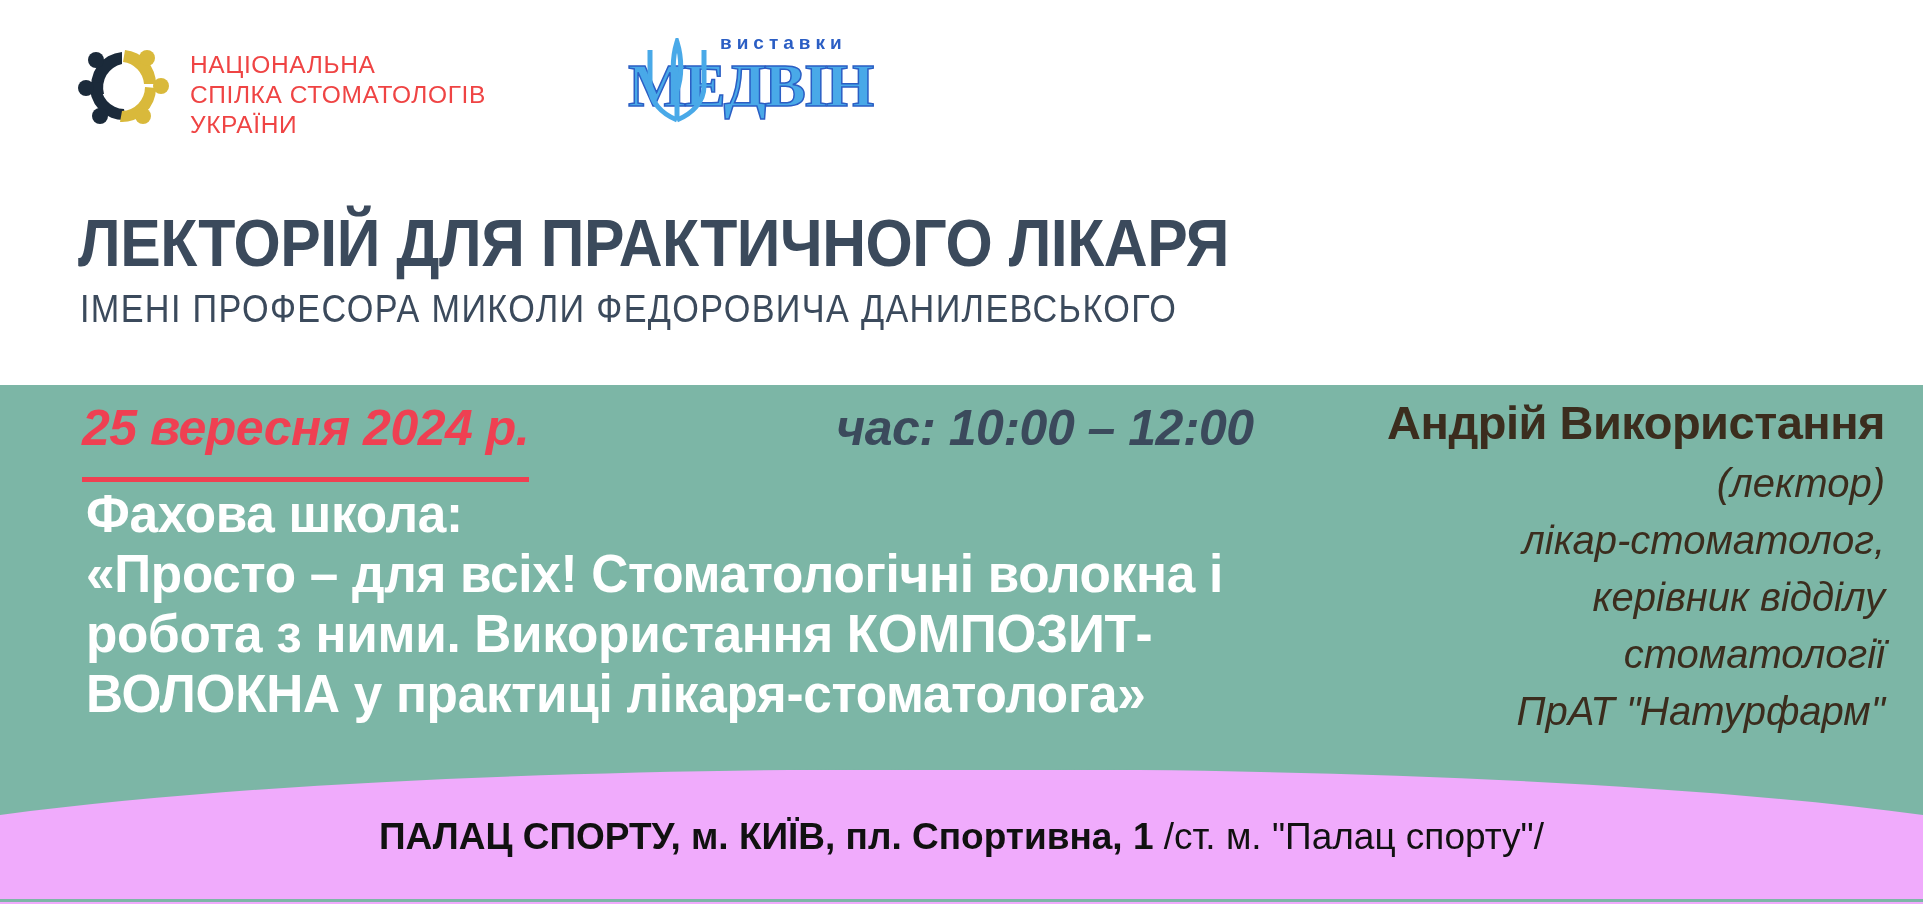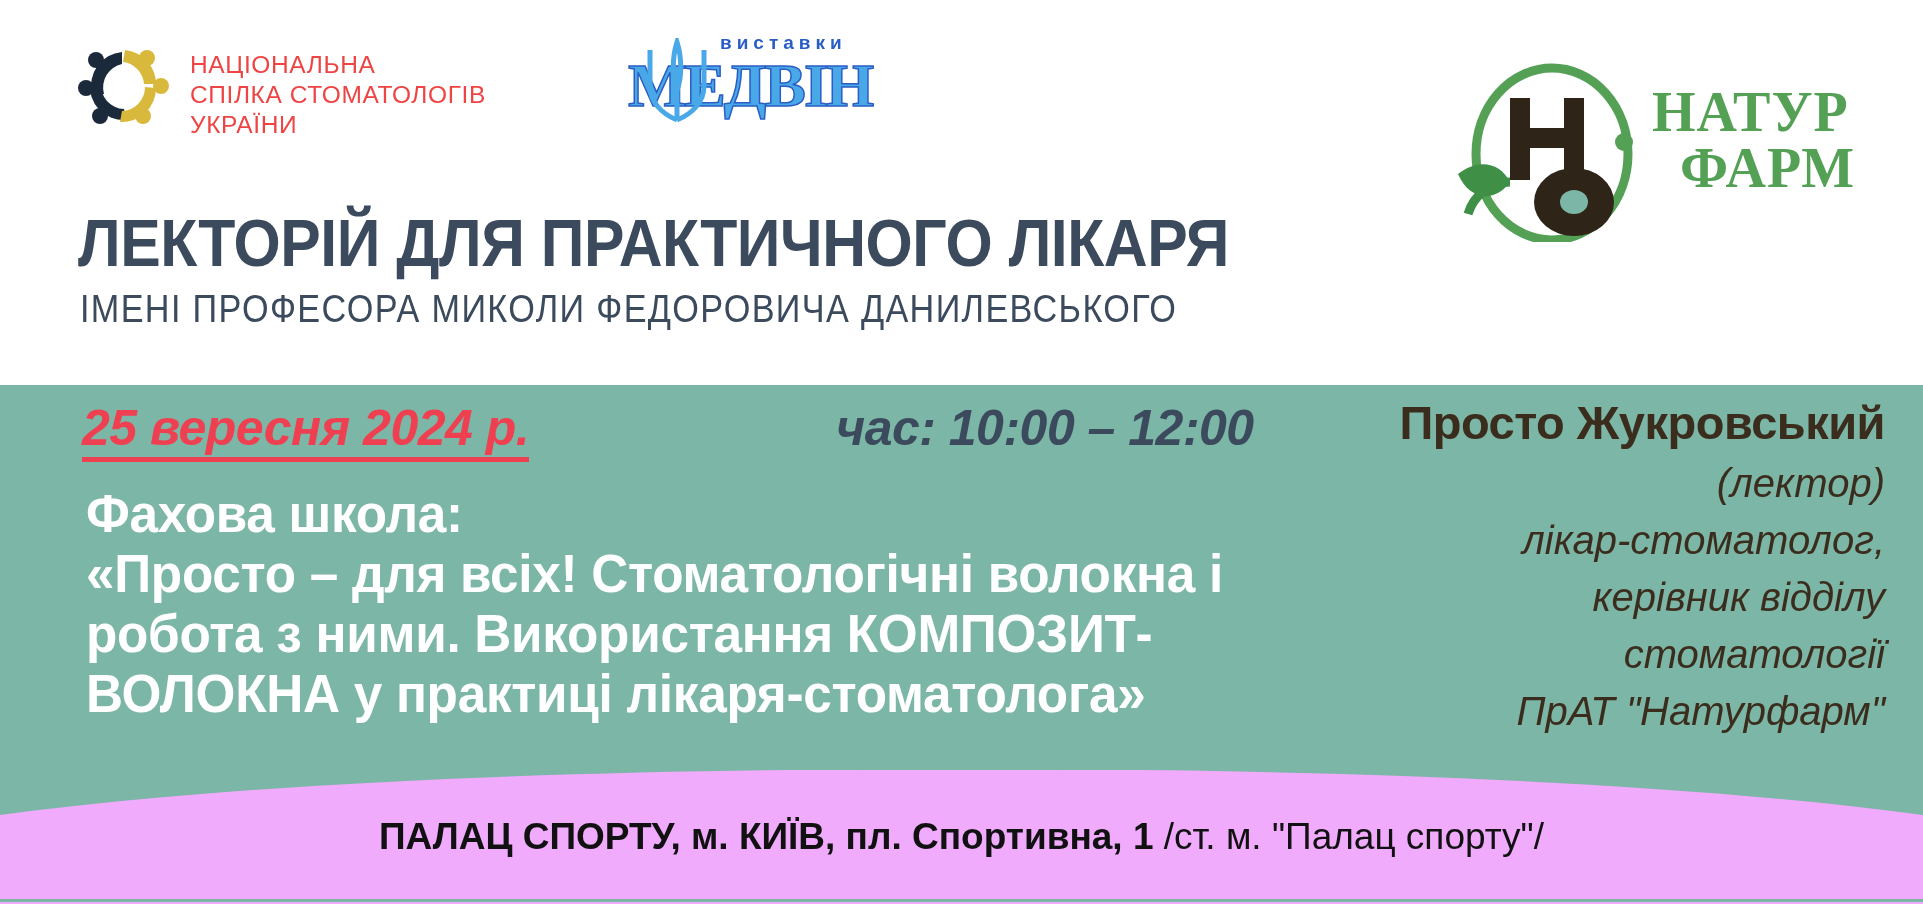--- a/index.html
+++ b/index.html
@@ -51,21 +51,21 @@
     font-family:"Liberation Sans Narrow","Liberation Sans",sans-serif;
     font-weight:400;font-size:38px;line-height:42px;color:#3b4a5c;
     letter-spacing:1.5px;transform:scaleX(.9);transform-origin:left center;
     white-space:nowrap;}
 
   
   .body-teal{position:absolute;left:0;top:385px;width:1923px;height:400px;background:#7cb6a6;}
 
   .date{position:absolute;left:82px;top:14px;font-style:italic;font-weight:700;
     font-size:50px;color:#ef4052;font-family:"Liberation Sans",sans-serif;
-    border-bottom:5px solid #ef4052;padding-bottom:0;letter-spacing:-.5px;}
+    border-bottom:5px solid #ef4052;padding-bottom:20px;letter-spacing:-.5px;}
   .time{position:absolute;left:836px;top:14px;font-style:italic;font-weight:700;
     font-size:50px;color:#3b4a5c;font-family:"Liberation Sans",sans-serif;
     letter-spacing:-.5px;white-space:nowrap;}
 
   .school{position:absolute;left:86px;top:98px;width:1060px;color:#ffffff;
     font-family:"Liberation Sans Narrow","Liberation Sans",sans-serif;
     font-weight:700;font-size:54px;line-height:60px;letter-spacing:-.3px;
     transform:scaleX(.95);transform-origin:left top;}
   .school div{white-space:nowrap;}
 
@@ -131,61 +131,39 @@
             <path d="M39 4 C34 20 34 40 39 52 C44 40 44 20 39 4 Z"></path>
             <path d="M12 12 L12 48 C12 64 24 76 39 82"></path>
             <path d="M66 12 L66 48 C66 64 54 76 39 82"></path>
             <path d="M39 52 L39 82"></path>
           </g>
         </svg>
       </div>
       <div class="medvin-sub">виставки</div>
     </div>
 
-    <div class="natur">
-      <div class="natur-egg">
-        <svg width="210" height="180" viewBox="0 0 210 180">
-          <ellipse cx="100" cy="92" rx="76" ry="86" fill="none" stroke="#54a055" stroke-width="9"></ellipse>
-          <circle cx="172" cy="80" r="9" fill="#54a055"></circle>
-          <path d="M6 112 C26 96 48 100 58 120 C44 140 18 140 6 112 Z" fill="#3f8f46"></path>
-          <path d="M16 152 C22 132 40 120 58 120" fill="none" stroke="#3f8f46" stroke-width="9"></path>
-          <g fill="#2e2418">
-            <rect x="58" y="36" width="20" height="82"></rect>
-            <rect x="112" y="36" width="20" height="82"></rect>
-            <rect x="58" y="66" width="74" height="20"></rect>
-            <rect x="112" y="96" width="20" height="76"></rect>
-            <ellipse cx="122" cy="140" rx="40" ry="34"></ellipse>
-          </g>
-          <ellipse cx="122" cy="140" rx="14" ry="12" fill="#7cb6a6"></ellipse>
-        </svg>
-      </div>
-      <div class="natur-text">
-        <div class="natur-l1">НАТУР</div>
-        <div class="natur-l2">ФАРМ</div>
-      </div>
-    </div>
 
     <div class="title">ЛЕКТОРІЙ ДЛЯ ПРАКТИЧНОГО ЛІКАРЯ</div>
     <div class="subtitle">ІМЕНІ  ПРОФЕСОРА  МИКОЛИ  ФЕДОРОВИЧА  ДАНИЛЕВСЬКОГО</div>
   </div>
 
   <div class="body-teal">
 
     <div class="date">25 вересня 2024 р.</div>
     <div class="time">час: 10:00 – 12:00</div>
 
     <div class="school">
       <div>Фахова школа:</div>
       <div>«Просто – для всіх! Стоматологічні волокна і</div>
       <div>робота з ними. Використання КОМПОЗИТ-</div>
       <div>ВОЛОКНА у практиці лікаря-стоматолога»</div>
     </div>
 
     <div class="lecturer">
-      <div class="lec-name">Просто Жукровський</div>
+      <div class="lec-name">Андрій Використання</div>
       <div class="lec-line">(лектор)</div>
       <div class="lec-line">лікар-стоматолог,</div>
       <div class="lec-line">керівник відділу</div>
       <div class="lec-line">стоматології</div>
       <div class="lec-line">ПрАТ "Натурфарм"</div>
     </div>
   </div>
 
   <div class="footer">
     <div class="footer-curve">

